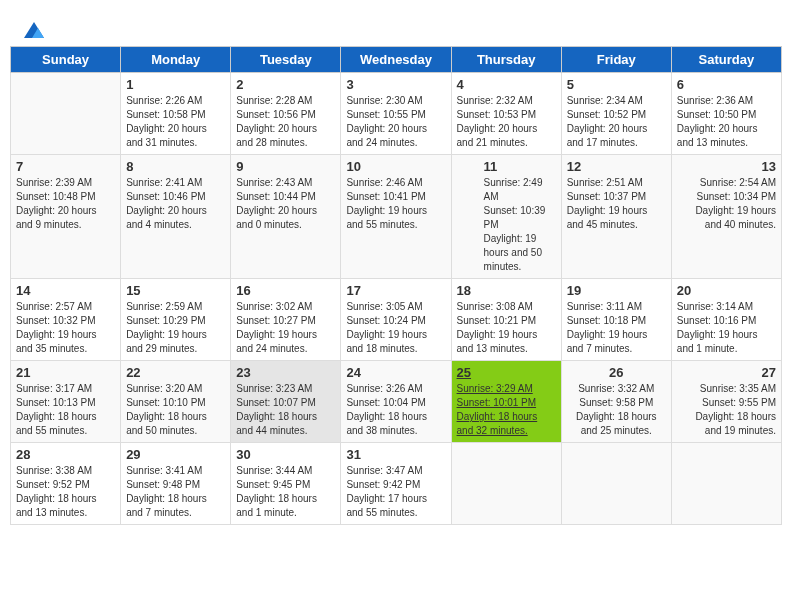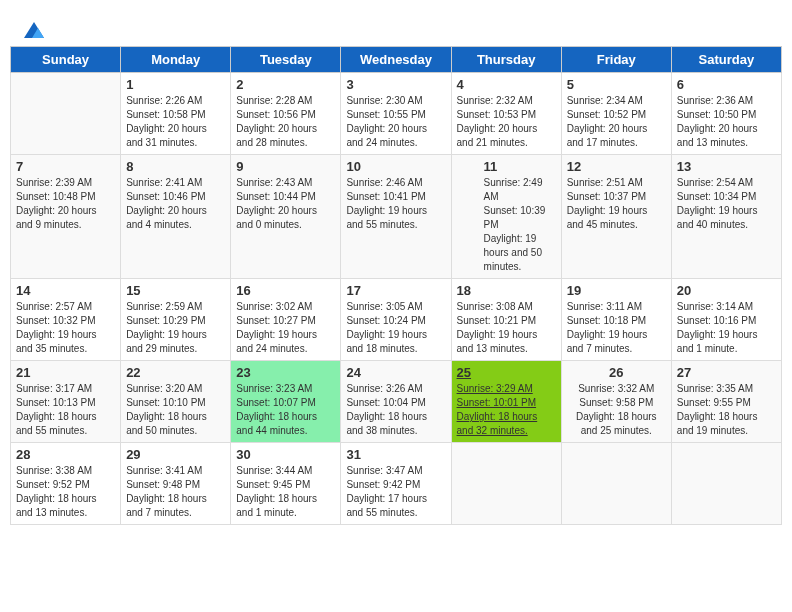--- a/index.html
+++ b/index.html
@@ -172,21 +172,21 @@
           <div class="day-info">Sunrise: 2:46 AM<br>Sunset: 10:41 PM<br>Daylight: 19 hours and 55 minutes.</div>
         </td>
         <td style="background-color: rgb(249, 249, 249); padding-left: 32px;">
           <span class="day-number">11</span>
           <div class="day-info">Sunrise: 2:49 AM<br>Sunset: 10:39 PM<br>Daylight: 19 hours and 50 minutes.</div>
         </td>
         <td style="background-color: rgb(249, 249, 249); margin-left: 48px;">
           <span class="day-number">12</span>
           <div class="day-info">Sunrise: 2:51 AM<br>Sunset: 10:37 PM<br>Daylight: 19 hours and 45 minutes.</div>
         </td>
-        <td style="background-color: rgb(249, 249, 249);">
+        <td style="background-color: rgb(249, 249, 249); text-align: right;">
           <span class="day-number">13</span>
           <div class="day-info">Sunrise: 2:54 AM<br>Sunset: 10:34 PM<br>Daylight: 19 hours and 40 minutes.</div>
         </td>
       </tr>
       <tr style="background-color: #ef4444;">
         <td>
           <span class="day-number">14</span>
           <div class="day-info">Sunrise: 2:57 AM<br>Sunset: 10:32 PM<br>Daylight: 19 hours and 35 minutes.</div>
         </td>
         <td>
@@ -216,37 +216,37 @@
       </tr>
       <tr style="background-color: rgb(249, 249, 249);">
         <td style="background-color: rgb(249, 249, 249);">
           <span class="day-number">21</span>
           <div class="day-info">Sunrise: 3:17 AM<br>Sunset: 10:13 PM<br>Daylight: 18 hours and 55 minutes.</div>
         </td>
         <td style="background-color: rgb(249, 249, 249);">
           <span class="day-number">22</span>
           <div class="day-info">Sunrise: 3:20 AM<br>Sunset: 10:10 PM<br>Daylight: 18 hours and 50 minutes.</div>
         </td>
-        <td style="background-color: #86efac;">
+        <td style="background-color: #e5e5e5;">
           <span class="day-number">23</span>
           <div class="day-info">Sunrise: 3:23 AM<br>Sunset: 10:07 PM<br>Daylight: 18 hours and 44 minutes.</div>
         </td>
         <td style="background-color: rgb(249, 249, 249);">
           <span class="day-number">24</span>
           <div class="day-info">Sunrise: 3:26 AM<br>Sunset: 10:04 PM<br>Daylight: 18 hours and 38 minutes.</div>
         </td>
         <td style="background-color: #84cc16; text-decoration: underline;">
           <span class="day-number">25</span>
           <div class="day-info">Sunrise: 3:29 AM<br>Sunset: 10:01 PM<br>Daylight: 18 hours and 32 minutes.</div>
         </td>
         <td style="background-color: rgb(249, 249, 249); text-align: center;">
           <span class="day-number">26</span>
           <div class="day-info">Sunrise: 3:32 AM<br>Sunset: 9:58 PM<br>Daylight: 18 hours and 25 minutes.</div>
         </td>
-        <td style="background-color: rgb(249, 249, 249);">
+        <td style="background-color: rgb(249, 249, 249); text-align: right;">
           <span class="day-number">27</span>
           <div class="day-info">Sunrise: 3:35 AM<br>Sunset: 9:55 PM<br>Daylight: 18 hours and 19 minutes.</div>
         </td>
       </tr>
       <tr style="background-color: rgb(255, 255, 255);">
         <td>
           <span class="day-number">28</span>
           <div class="day-info">Sunrise: 3:38 AM<br>Sunset: 9:52 PM<br>Daylight: 18 hours and 13 minutes.</div>
         </td>
         <td>

